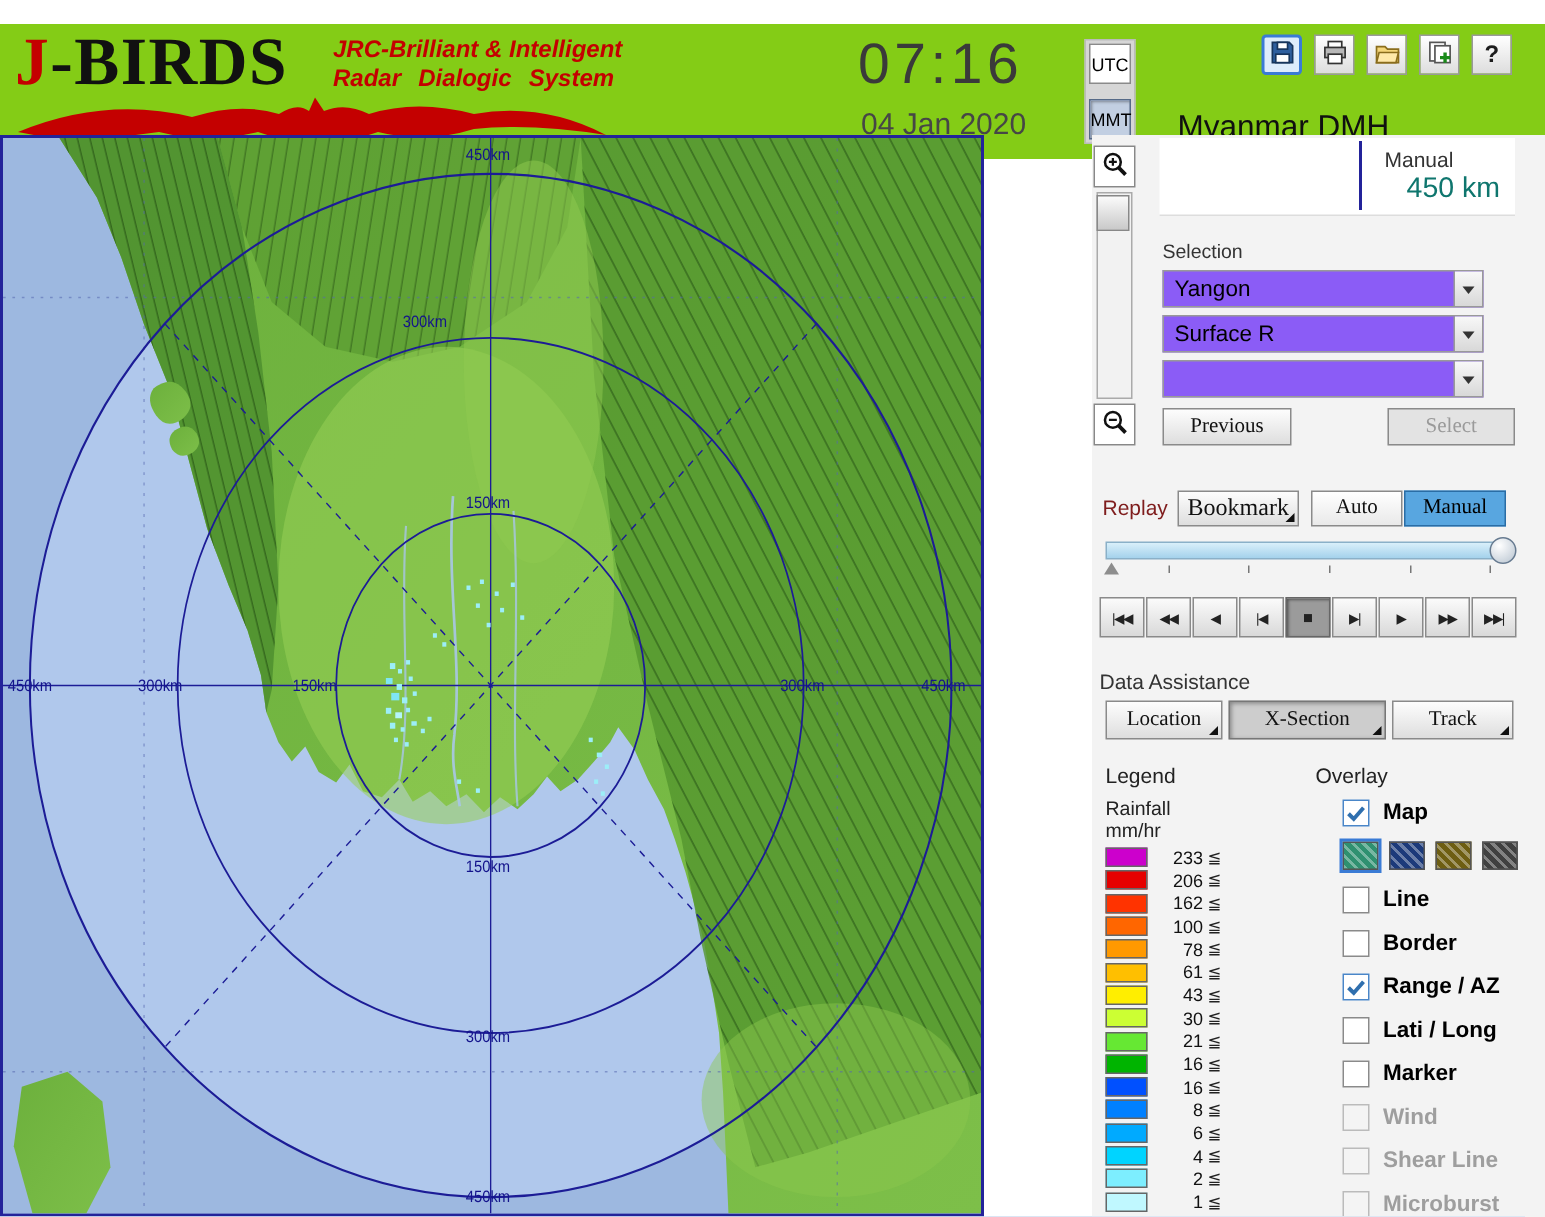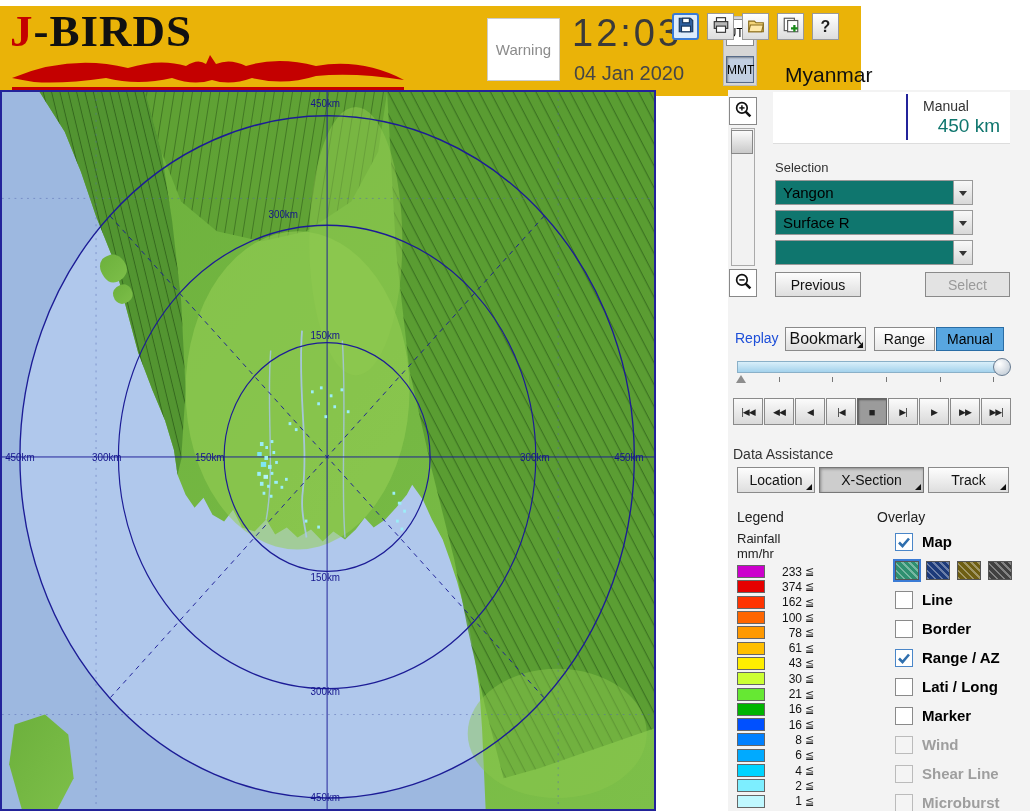--- a/index.html
+++ b/index.html
@@ -1,21 +1,21 @@
 <!DOCTYPE html>
 <html><head>
 <meta charset="utf-8">
 <style>
   *{margin:0;padding:0;box-sizing:border-box}
   html,body{width:1030px;height:811px}
   #app{position:relative;width:1030px;height:811px;background:#fff;overflow:hidden;
        font-family:"Liberation Sans",sans-serif;color:#111}
 
   
-  header{position:absolute;left:0;top:6px;width:861px;height:90px;background:#eab308}
+  header{position:absolute;left:0;top:16px;width:1030px;height:90px;background:#84cc16}
   .logo{position:absolute;left:10px;top:2px;width:480px;height:86px}
   .logo-title{font-family:"Liberation Serif",serif;font-weight:bold;font-size:45px;line-height:46px;letter-spacing:1px;color:#111}
   .logo-title .first{color:#c40000}
   .logo-sub{position:absolute;left:212px;top:6px;color:#c40000;font-weight:bold;font-style:italic;font-size:16px;line-height:19px;white-space:nowrap}
   .logo-sub .l2{word-spacing:7px}
   .eagle{position:absolute;left:0;top:42px}
   .warning-box{position:absolute;left:487px;top:12px;width:73px;height:63px;background:#fff;border:1px solid #ccc;
                color:#8b8b8b;font-size:15px;display:flex;align-items:center;justify-content:center}
   .time{position:absolute;left:572px;top:6px;font-size:38px;color:#3a3a3a;letter-spacing:3px}
   .date{position:absolute;left:574px;top:56px;font-size:20px;color:#464646;white-space:nowrap}
@@ -43,34 +43,34 @@
   .zoom-thumb{position:absolute;left:-1px;top:1px;width:22px;height:24px;background:linear-gradient(#fbfbfb,#c9c9c9);border:1px solid #888}
 
   
   .panel{position:absolute;left:728px;top:90px;width:302px;height:721px;overflow:hidden;font-size:13px}
   .range-section{position:absolute;left:45px;top:2px;width:237px;height:52px;background:#fff;border-bottom:1px solid #ddd}
   .range-divider{position:absolute;left:133px;top:2px;width:2px;height:46px;background:#23239a}
   .range-label{position:absolute;left:150px;top:6px;font-size:14px;color:#333}
   .range-value{position:absolute;right:10px;top:23px;font-size:19px;color:#0f766e}
 
   .selection-label{position:absolute;left:47px;top:70px;font-size:13px;color:#333}
-  .combo{position:absolute;left:47px;width:198px;height:25px;background:#0f766e;border:1px solid #999;display:flex;align-items:stretch;cursor:pointer}
+  .combo{position:absolute;left:47px;width:214px;height:25px;background:#8b5cf6;border:1px solid #999;display:flex;align-items:stretch;cursor:pointer}
   .combo .val{flex:1;padding-left:7px;font-size:15px;color:#000;display:flex;align-items:center}
   .combo .dd{width:19px;border-left:1px solid #999;background:linear-gradient(#f8f8f8,#d8d8d8);display:flex;align-items:center;justify-content:center}
   .combo .dd::after{content:"";border:4px solid transparent;border-top:5px solid #333;margin-top:5px}
 
-  .btn{border:1px solid #8a8a8a;background:linear-gradient(#fdfdfd,#dedede);font-family:Liberation Sans, sans-serif;font-size:14px;color:#111;cursor:pointer}
+  .btn{border:1px solid #8a8a8a;background:linear-gradient(#fdfdfd,#dedede);font-family:Liberation Serif, serif;font-size:14px;color:#111;cursor:pointer}
   .corner{position:relative}
   .corner::after{content:"";position:absolute;right:2px;bottom:2px;width:0;height:0;border-left:6px solid transparent;border-bottom:6px solid #111}
   .pressed{background:#cdcdcd;box-shadow:inset 1px 1px 3px rgba(0,0,0,.35);border-color:#777}
 
   .prev-btn{position:absolute;left:47px;top:182px;width:86px;height:25px}
   .select-btn{position:absolute;left:197px;top:182px;width:85px;height:25px;color:#9a9a9a;background:#e3e3e3}
 
-  .replay-label{position:absolute;left:7px;top:240px;font-size:14px;color:#1d4ed8}
+  .replay-label{position:absolute;left:7px;top:240px;font-size:14px;color:#7f1d1d}
   .bookmark-btn{position:absolute;left:57px;top:237px;width:81px;height:24px;font-size:16px}
   .auto-btn{position:absolute;left:146px;top:237px;width:61px;height:24px;background:linear-gradient(#fff,#e9e9e9)}
   .manual-btn{position:absolute;left:208px;top:237px;width:68px;height:24px;background:#58a6e0;border-color:#2a6da5;color:#000}
 
   .slider{position:absolute;left:9px;top:271px;width:270px;height:12px;border:1px solid #8ab0c8;background:linear-gradient(#d9effa,#a4d2ec)}
   .slider .handle{position:absolute;right:-5px;top:-4px;width:18px;height:18px;border-radius:50%;
                   background:radial-gradient(circle at 35% 30%,#ffffff,#b8c4d0);border:1px solid #667a90}
   .slider .start-marker{position:absolute;left:-2px;top:13px;width:0;height:0;
                   border-left:5px solid transparent;border-right:5px solid transparent;border-bottom:8px solid #8d8d8d}
   .slider .tick{position:absolute;top:15px;width:1px;height:5px;background:#777}
@@ -108,30 +108,33 @@
   .map-swatch.selected{outline:2px solid #3a7bd5}
 </style>
 </head>
 <body>
 
 <div id="app">
 
   <header>
     <div class="logo">
       <div class="logo-title"><span class="first">J</span><span>-BIRDS</span></div>
+      <div class="logo-sub">
+        <div>JRC-Brilliant &amp; Intelligent</div>
+        <div class="l2">Radar Dialogic System</div>
+      </div>
       <div class="eagle">
         <svg width="398" height="44" viewBox="0 0 398 44">
           <path d="M2,28 Q60,4 118,18 Q150,8 176,16 Q188,8 196,14 L200,5 206,14 Q220,8 236,16 Q268,6 306,16 Q352,8 394,30 Q344,22 306,26 Q274,36 242,28 Q220,36 202,30 Q184,36 162,28 Q128,36 96,28 Q54,34 24,32 Q12,30 2,28 Z" fill="#c40000"></path>
           <rect x="2" y="37" width="392" height="3.5" fill="#c40000"></rect>
         </svg>
       </div>
     </div>
 
-    <div class="warning-box">Warning</div>
-    <div class="time">12:03</div>
+    <div class="time">07:16</div>
     <div class="date">04 Jan 2020</div>
 
     <div class="tz">
         <button class="">UTC</button>
         <button class="selected">MMT</button>
       </div>
     <div class="toolbar">
         <button class="selected">
           <span><svg viewBox="0 0 16 16">
               <path d="M2 2h10l2 2v10H2z" fill="#2e5f9e" stroke="#17355c"></path>
@@ -317,21 +320,21 @@
       <div class="range-value">450 km</div>
     </div>
 
     <div class="selection-label">Selection</div>
 
     <button class="btn prev-btn">Previous</button>
     <button class="btn select-btn">Select</button>
 
     <div class="replay-label">Replay</div>
     <button class="btn corner bookmark-btn">Bookmark</button>
-    <button class="btn auto-btn">Range</button>
+    <button class="btn auto-btn">Auto</button>
     <button class="btn manual-btn">Manual</button>
 
     <div class="slider">
       <span class="handle"></span>
       <span class="start-marker"></span>
     <span class="tick" style="left:15.2%"></span>
         <span class="tick" style="left:35.2%"></span>
         <span class="tick" style="left:55.2%"></span>
         <span class="tick" style="left:75.2%"></span>
         <span class="tick" style="left:95.2%"></span>
@@ -365,21 +368,21 @@
     </div>
 
     <div class="legend-rows">
         <div class="legend-row">
           <span class="legend-swatch" style="background:#cc00cc"></span>
           <span class="legend-val">233</span>
           <span class="legend-le">≦</span>
         </div>
         <div class="legend-row">
           <span class="legend-swatch" style="background:#e60000"></span>
-          <span class="legend-val">374</span>
+          <span class="legend-val">206</span>
           <span class="legend-le">≦</span>
         </div>
         <div class="legend-row">
           <span class="legend-swatch" style="background:#ff3300"></span>
           <span class="legend-val">162</span>
           <span class="legend-le">≦</span>
         </div>
         <div class="legend-row">
           <span class="legend-swatch" style="background:#ff6600"></span>
           <span class="legend-val">100</span>

